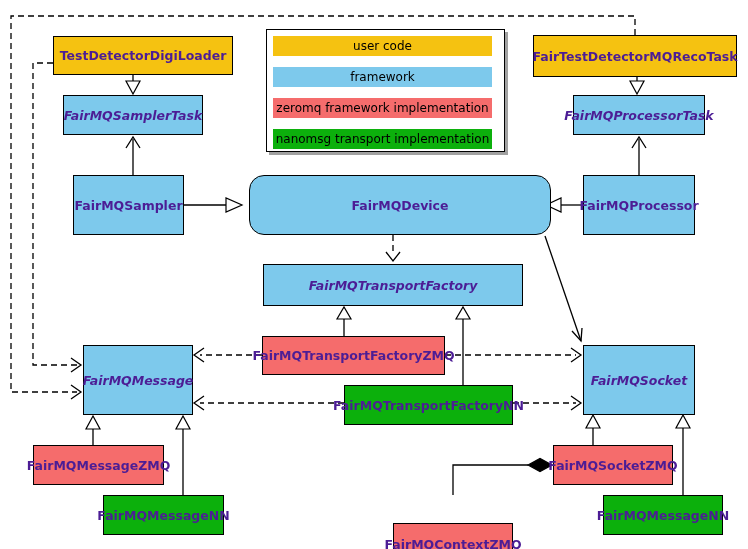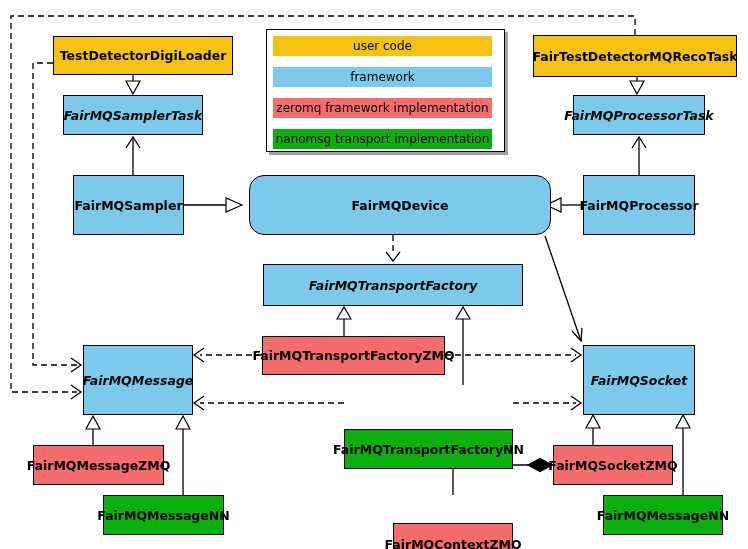--- a/index.html
+++ b/index.html
@@ -9,21 +9,21 @@
   }
   svg.edges{position:absolute;left:0;top:0;width:748px;height:549px;}
   .edge{stroke:#000;stroke-width:1.3;fill:none;}
   .edge.dashed{stroke-dasharray:6 4;}
   .head-open{stroke:#000;stroke-width:1.3;fill:none;}
   .head-tri{stroke:#000;stroke-width:1.2;fill:#ffffff;}
   .head-diamond{stroke:#000;stroke-width:1.2;fill:#000;}
   .node{
     position:absolute;border:1.4px solid #000;box-sizing:border-box;
     display:flex;align-items:center;justify-content:center;text-align:center;
-    font-size:12.5px;font-weight:bold;color:#000000;white-space:nowrap;
+    font-size:12.5px;font-weight:bold;color:#4c1d95;white-space:nowrap;
   }
   .node.abstract{font-style:italic;}
   .legend{
     position:absolute;left:266px;top:29px;width:239px;height:123px;
     border:1.5px solid #000;background:#fff;box-sizing:border-box;
     box-shadow:3px 3px 0 rgba(130,130,130,0.75);
   }
   .legend-row{
     position:absolute;left:6px;width:219px;height:20px;
     display:flex;align-items:center;justify-content:center;
@@ -180,21 +180,21 @@
   </div>
 
   <div class="node abstract" style="left: 583px; top: 345px; width: 112px; height: 70px; background: rgb(125, 201, 236); text-align: center;">
     <span>FairMQSocket</span>
   </div>
 
   <div class="node" style="left: 262px; top: 336px; width: 183px; height: 39px; background: rgb(245, 108, 108);">
     <span>FairMQTransportFactoryZMQ</span>
   </div>
 
-  <div class="node" style="left: 344px; top: 385px; width: 169px; height: 40px; background: rgb(12, 176, 12); margin-top: 44px;">
+  <div class="node" style="left: 344px; top: 385px; width: 169px; height: 40px; background: rgb(12, 176, 12);">
     <span>FairMQTransportFactoryNN</span>
   </div>
 
   <div class="node" style="left: 33px; top: 445px; width: 131px; height: 40px; background: rgb(245, 108, 108);">
     <span>FairMQMessageZMQ</span>
   </div>
 
   <div class="node" style="left: 103px; top: 495px; width: 121px; height: 40px; background: rgb(12, 176, 12);">
     <span>FairMQMessageNN</span>
   </div>

